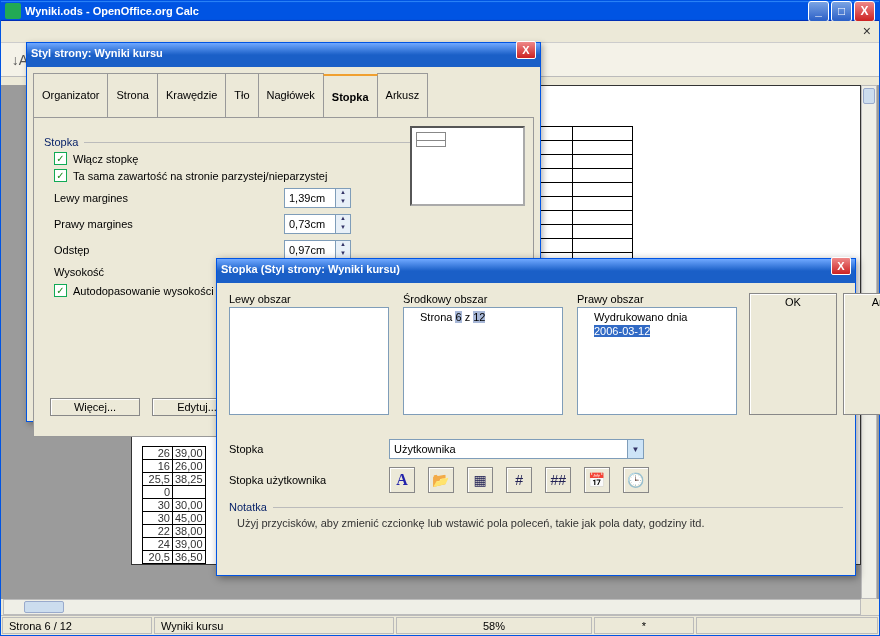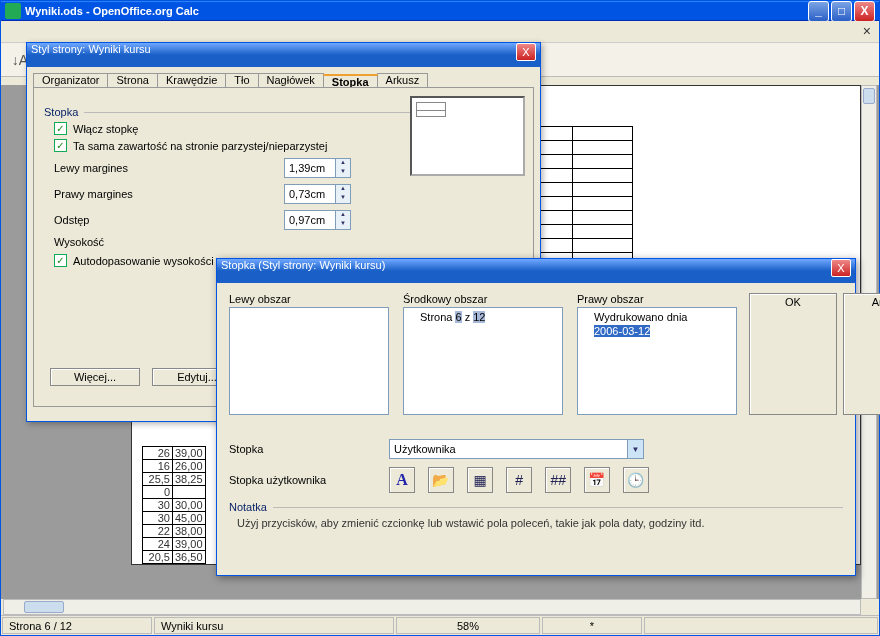--- a/index.html
+++ b/index.html
@@ -28,24 +28,24 @@
 
 
 .sheet { position: absolute; top: 0px; left: 130px; width: 730px; height: 480px; background: #fff; border: 1px solid #333; }
 .sheet-table { position: absolute; top: 40px; left: 380px; border-collapse: collapse; }
 .sheet-table td { border: 1px solid #000; width: 60px; height: 14px; }
 .mini-table { position: absolute; top: 360px; left: 10px; border-collapse: collapse; font-size: 7px; color: #333; }
 .mini-table td { border: 1px solid #000; padding: 0 2px; height: 10px; width: 30px; text-align: right; }
 
 
 .dialog1 { position: absolute; top: 42px; left: 26px; width: 515px; height: 380px; background: #ece9d8; border: 1px solid #0054e3; box-shadow: 2px 2px 6px rgba(0,0,0,0.3); }
-.dlg-titlebar { height: 24px; background: linear-gradient(to bottom, #6fa8ff 0%, #1a5fc7 50%, #1a5fc7 100%); display: flex; align-items: flex-start; padding: 0 4px; color: #fff; font-weight: normal; }
+.dlg-titlebar { height: 24px; background: linear-gradient(to bottom, #6fa8ff 0%, #1a5fc7 50%, #1a5fc7 100%); display: flex; align-items: flex-end; padding: 8px 4px; color: #fff; font-weight: bold; }
 .dlg-close { margin-left: auto; width: 20px; height: 18px; background: linear-gradient(to bottom,#e88,#c22); border: 1px solid #fff; border-radius: 2px; display: flex; align-items: center; justify-content: center; color: #fff; cursor: pointer; font-size: 11px; }
 .tabs { display: flex; padding: 6px 6px 0 6px; gap: 0; }
-.tab { padding: 0 8px; background: #ece9d8; border: 1px solid #999; border-bottom: none; margin-right: -1px; cursor: pointer; }
+.tab { padding: 15px 8px; background: #ece9d8; border: 1px solid #999; border-bottom: none; margin-right: -1px; cursor: pointer; }
 .tab.active { background: #ece9d8; font-weight: bold; position: relative; top: 1px; border-top: 2px solid #f0a030; }
 .tab-body { border: 1px solid #999; margin: 0 6px 6px 6px; padding: 10px; height: 320px; position: relative; background: #ece9d8; }
 .row { display: flex; align-items: center; margin: 4px 0; gap: 6px; }
 .checkbox { width: 13px; height: 13px; border: 1px solid #1a5; background: #fff; display: inline-flex; align-items: center; justify-content: center; color: #1a8a1a; font-size: 10px; }
 .field-row { display: flex; align-items: center; margin: 6px 0 6px 10px; }
 .field-row .lbl { width: 230px; }
 .spin { display: inline-flex; align-items: stretch; border: 1px solid #7f9db9; background: #fff; height: 20px; }
 .spin input { border: none; width: 50px; padding: 2px 4px; font-size: 11px; outline: none; }
 .spin .btns { width: 15px; display: flex; flex-direction: column; border-left: 1px solid #7f9db9; }
 .spin .btns span { flex: 1; font-size: 6px; text-align: center; background: #e8f0f8; cursor: pointer; color: #336; }
@@ -206,21 +206,21 @@
   <div class="scrollbar-v">
       <div class="thumb"></div>
     </div>
   <div class="scrollbar-h">
       <div class="thumb"></div>
     </div>
 
   <div class="statusbar">
     <div class="status-cell" style="width:150px">Strona 6 / 12</div>
     <div class="status-cell" style="width:240px">Wyniki kursu</div>
-    <div class="status-cell" style="width:144px;text-align:center">58%</div>
+    <div class="status-cell" style="width:196px;text-align:center">58%</div>
     <div class="status-cell" style="width:60px;text-align:center">*</div>
     <div class="status-cell" style="flex:1"></div>
   </div>
 </div>
 
 <div class="dialog1">
   <div class="dlg-titlebar">
     <span>Styl strony: Wyniki kursu</span>
     <div class="dlg-close">X</div>
   </div>

